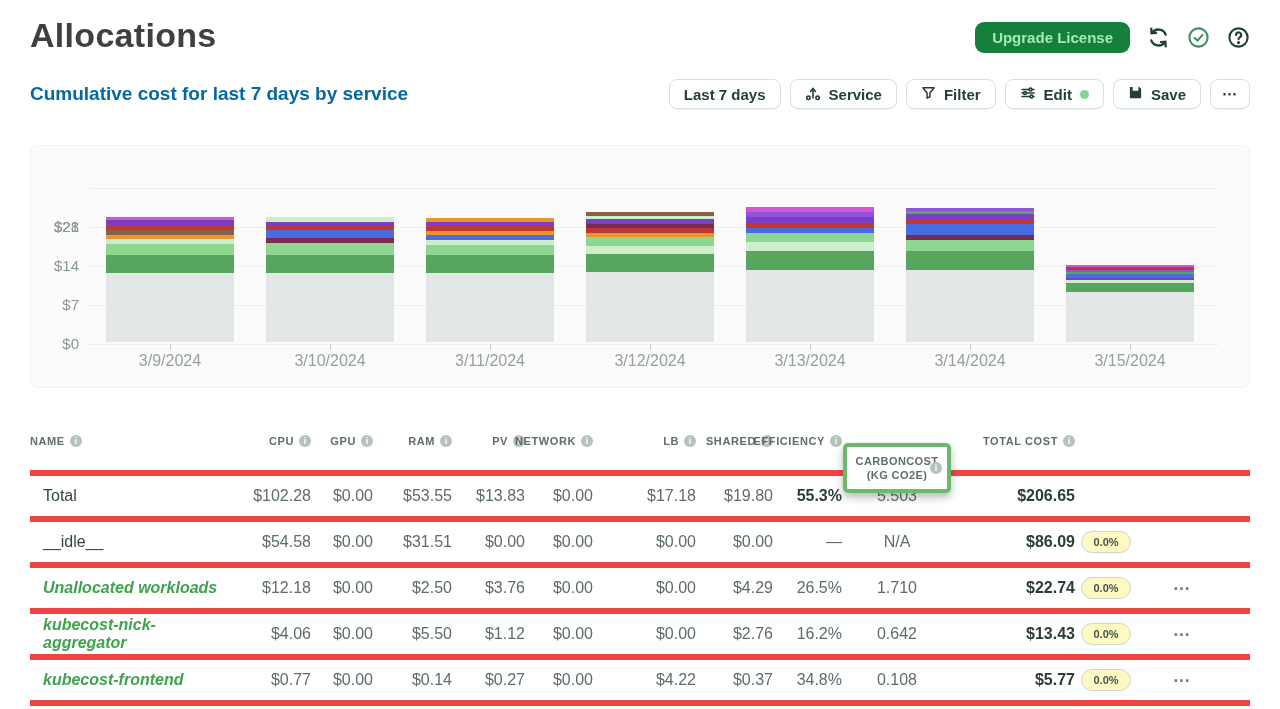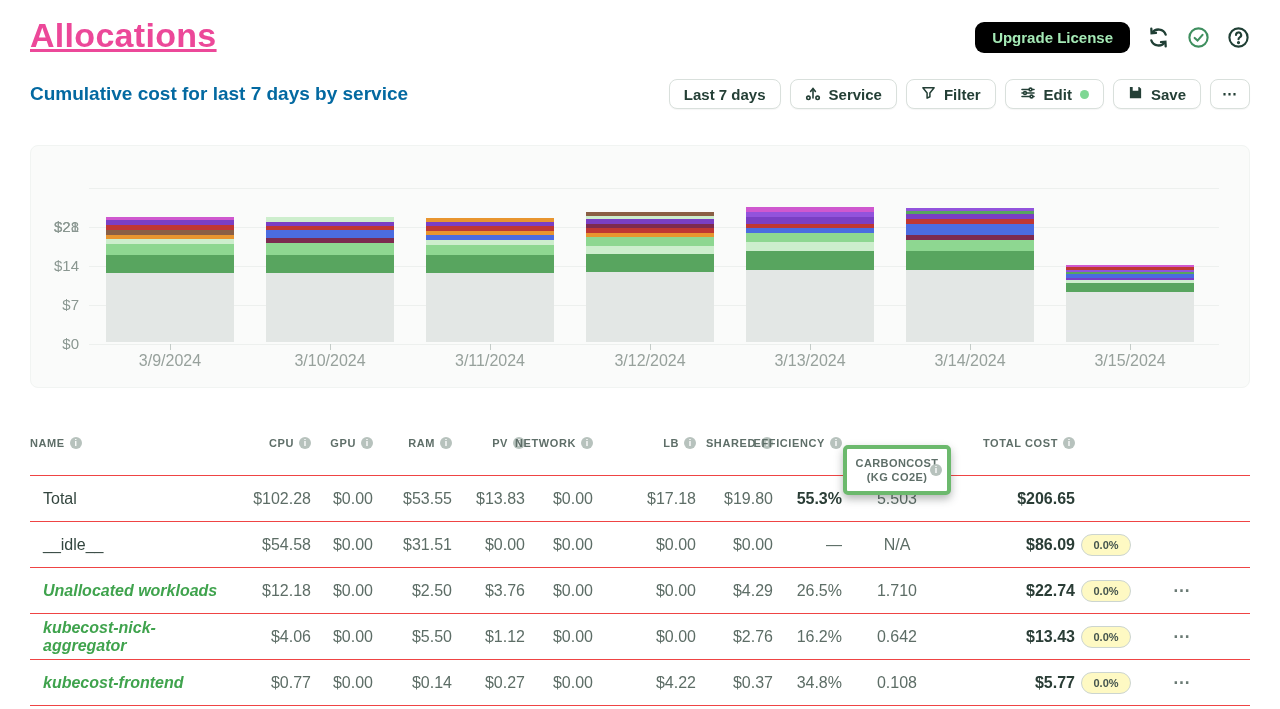--- a/index.html
+++ b/index.html
@@ -1,23 +1,23 @@
 <!DOCTYPE html>
 <html><head>
 <meta charset="utf-8">
 <style>
   * { box-sizing: border-box; margin: 0; padding: 0; }
   html,body { width:1280px; height:709px; overflow:hidden; background:#fff;
     font-family:"Liberation Sans", sans-serif; color:#1f4237; }
 
   
   .top { display:flex; justify-content:space-between; align-items:flex-start; padding:16px 30px 0 30px; }
-  .top h1 { font-size:34px; font-weight:700; color:#ec4899; letter-spacing:.3px;text-decoration:underline; }
+  .top h1 { font-size:34px; font-weight:700; color:#404040; letter-spacing:.3px; }
   .top-controls { display:flex; align-items:center; gap:17px; margin-top:6px; }
-  .upgrade-btn { background:#000000; color:#a4e9b5; font-weight:700; font-size:15px;
+  .upgrade-btn { background:#15803d; color:#a4e9b5; font-weight:700; font-size:15px;
     padding:7px 17px; border-radius:9px; border:none; cursor:pointer; font-family:inherit; }
   .icon-btn { background:none; border:none; padding:0; cursor:pointer; display:flex; }
 
   
   .toolbar { display:flex; justify-content:space-between; align-items:center; padding:0 30px; margin-top:24px; height:30px; }
   .subtitle { font-size:19px; font-weight:700; color:#0369a1; }
   .toolbar-buttons { display:flex; gap:9px; }
   .btn { display:inline-flex; align-items:center; gap:8px; background:#fff; border:1px solid #d9e0dc;
     border-radius:8px; height:30px; padding:0 14px; font-size:15px; font-weight:700; color:#243f36;
     font-family:inherit; cursor:pointer; box-shadow:0 1px 1px rgba(0,0,0,.04); }
@@ -30,21 +30,21 @@
   .gridline { position:absolute; left:58px; right:30px; height:1px; background:#edf0ee; }
   .ytick { position:absolute; left:0; width:48px; text-align:right; font-size:15px; color:#8a9791; }
   .bar { position:absolute; bottom:45px; width:128px; display:flex; flex-direction:column-reverse; }
   .seg { width:100%; }
   .xtick { position:absolute; top:198px; width:1px; height:6px; background:#c4ccc8; }
   .xlab { position:absolute; top:206px; width:160px; text-align:center; font-size:16px; color:#97a19c; }
 
   
   .table { margin:23px 30px 0 30px; }
   .t-row { display:grid; grid-template-columns:200px 81px 62px 79px 73px 68px 103px 77px 69px 110px 123px 62px 90px;
-    align-items:center; border-bottom:1px solid #ef4444; }
+    align-items:center; border-bottom:6px solid #ef4444; }
   .t-header { height:65px; }
   .t-body-row { height:46px; }
   .cell { display:flex; align-items:center; gap:5px; font-size:16px; color:#5d6d66; position:relative; }
   .a-l { justify-content:flex-start; }
   .a-r { justify-content:flex-end;text-align:center; }
   .a-c { justify-content:center; }
   .name-cell { padding-left:13px; font-size:16px; color:#32453e;align-items:center; }
   .name-cell .link { color:#3fa34d; font-weight:700; cursor:pointer;font-style:italic; }
   .h-label { font-size:11px; font-weight:700; letter-spacing:.6px; color:#5e6e68; text-transform:uppercase; }
   .info { width:12px; height:12px; border-radius:50%; background:#b7c2bd; color:#fff; font-size:9px;

